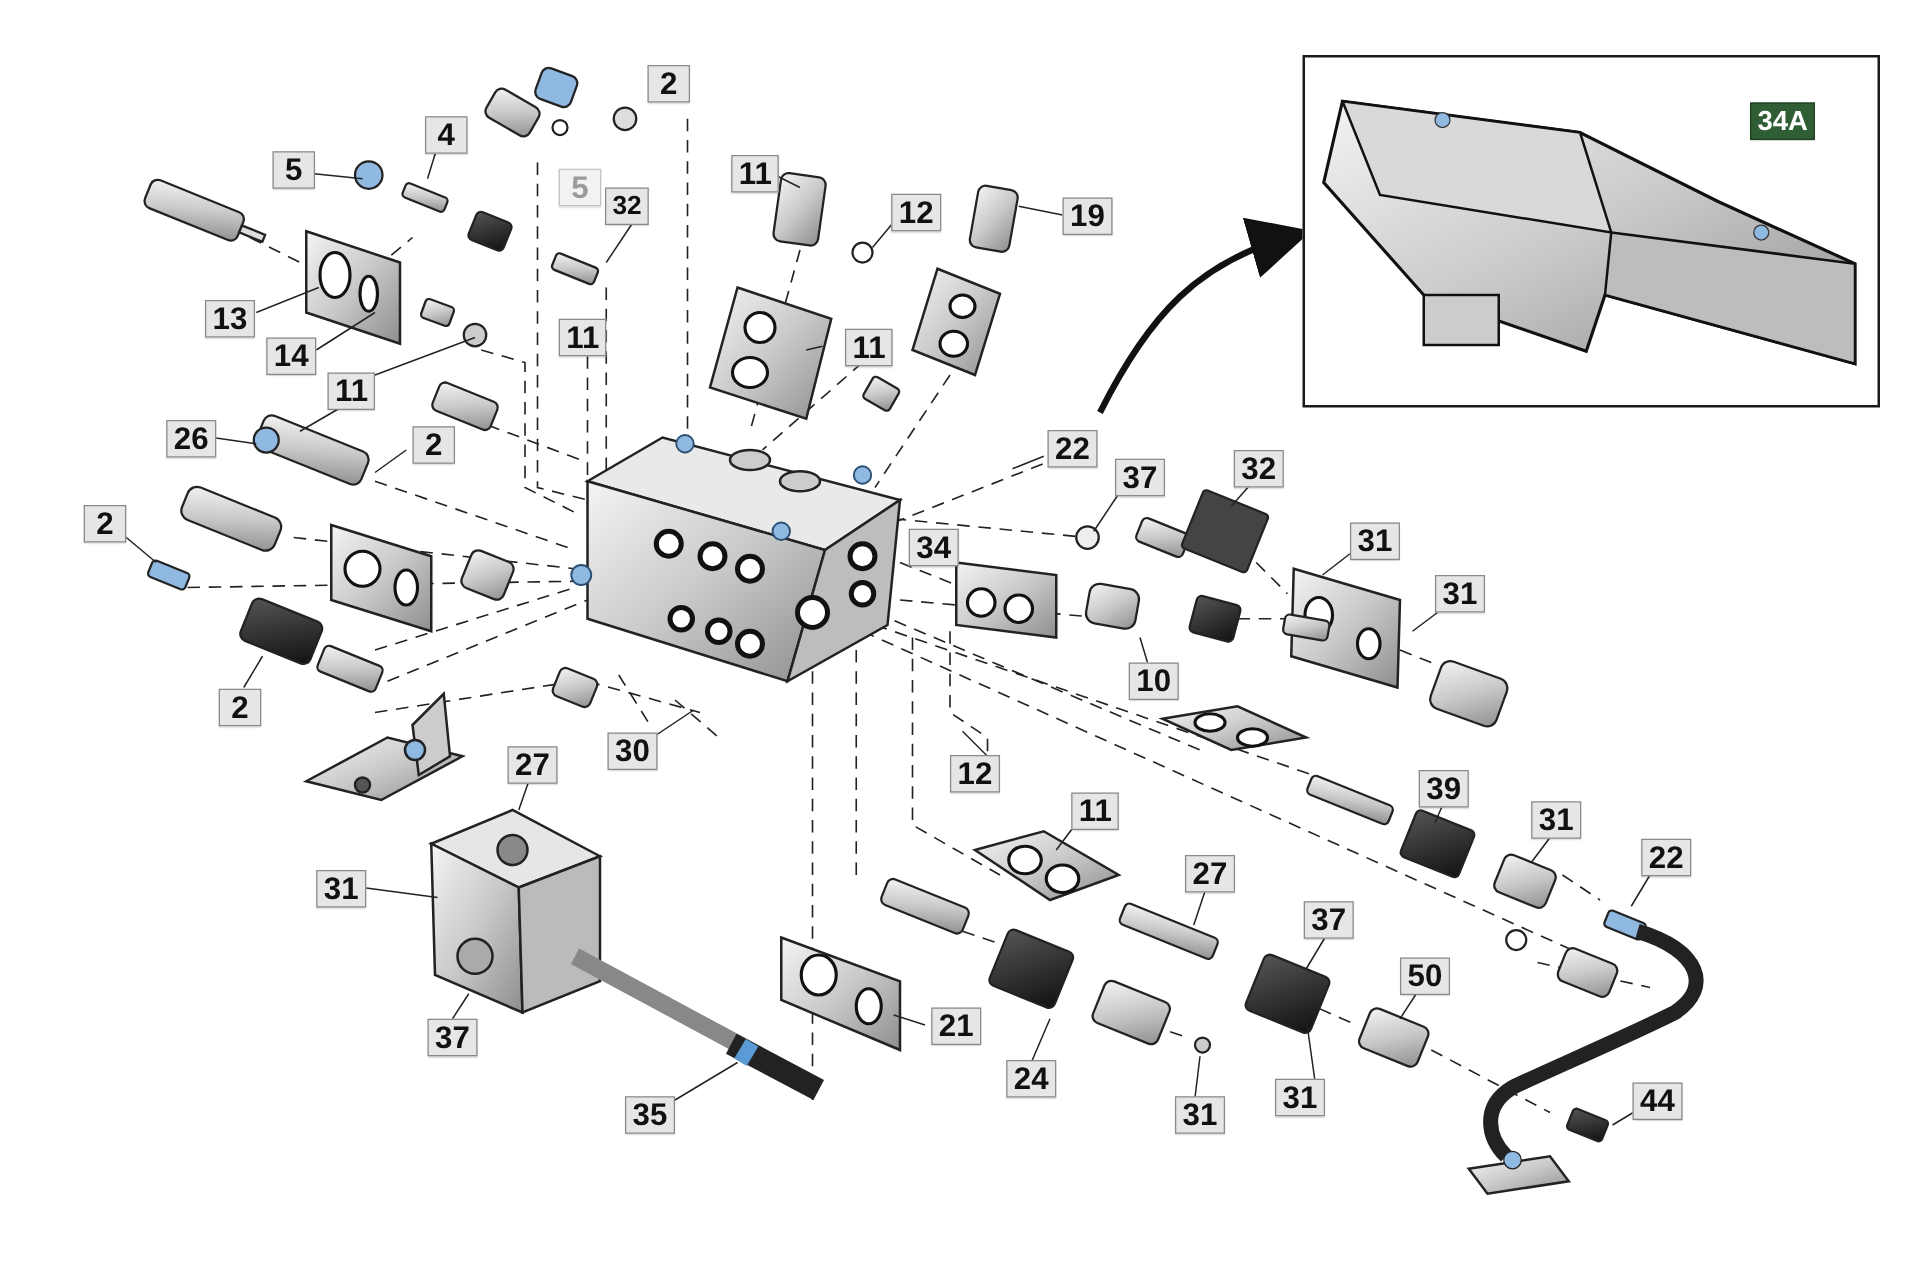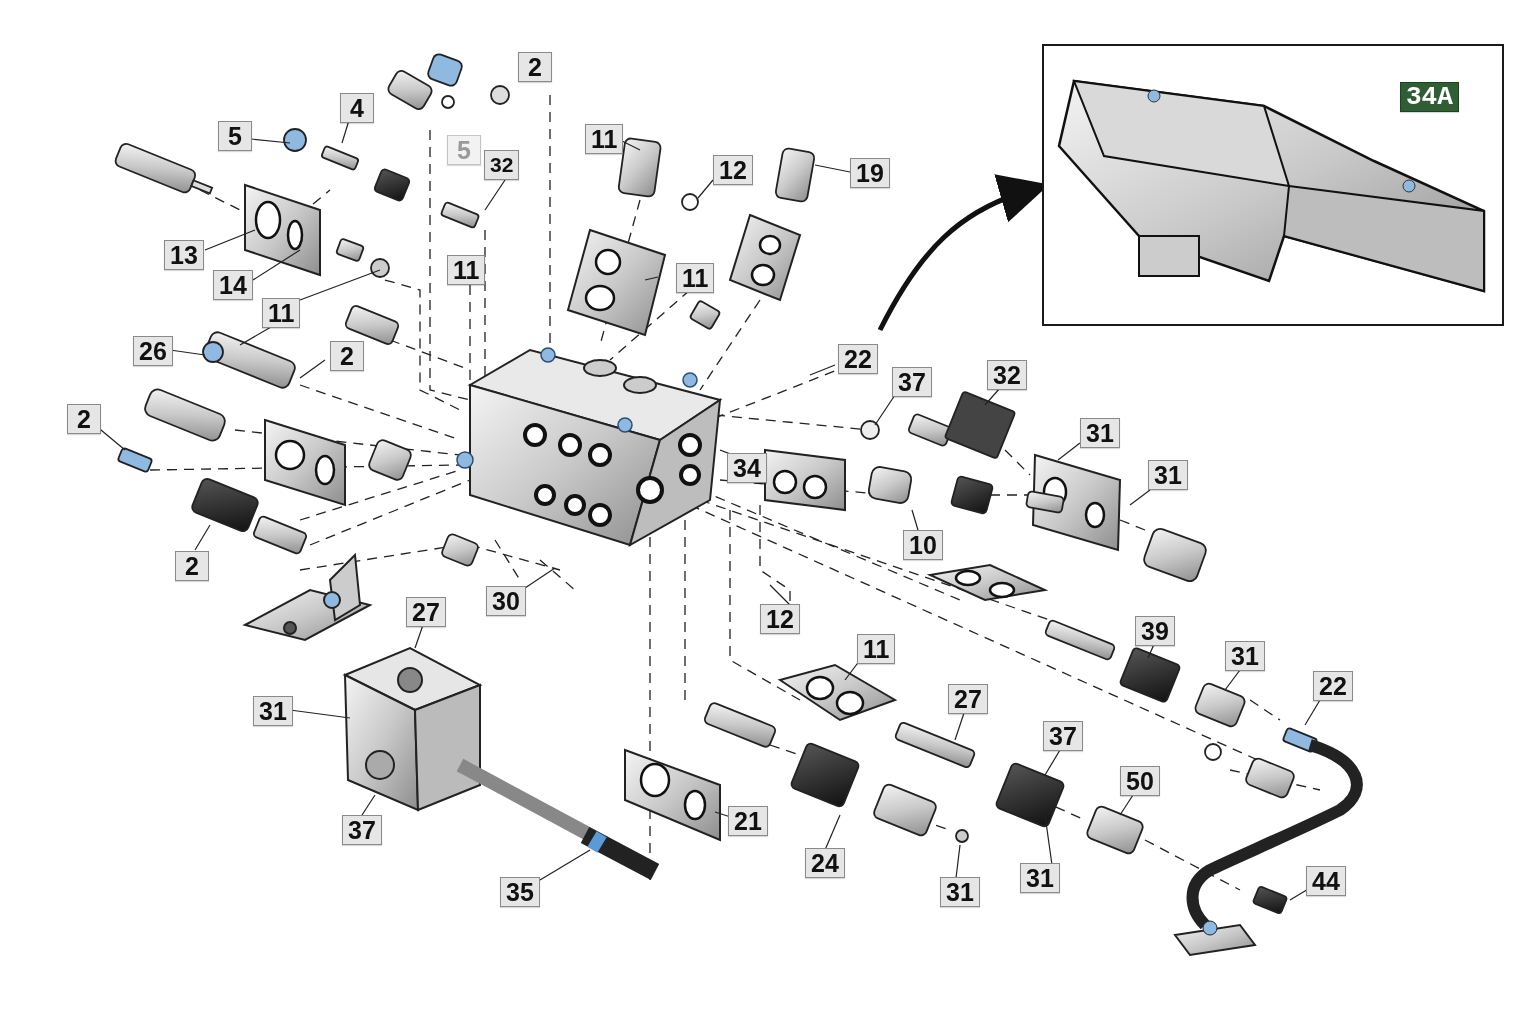--- a/index.html
+++ b/index.html
@@ -1,20 +1,20 @@
 <!DOCTYPE html>
 <html><head>
 <meta charset="utf-8">
 <style>
   html, body { margin:0; padding:0; background:#ffffff; }
   body { width:1536px; height:1024px; position:relative; overflow:hidden; font-family:"Liberation Sans", sans-serif; }
   #stage { position:absolute; left:0; top:0; width:1536px; height:1024px; }
   .callout { position:absolute; background:#e6e6e6; border:1.5px solid #8a8a8a; color:#111; font-weight:bold; font-size:25px; line-height:28px; padding:0 5px; text-align:center; min-width:22px; box-shadow:0 1px 1px rgba(0,0,0,0.15); }
   .callout.ghost { color:#9a9a9a; background:#f2f2f2; border-color:#c4c4c4; }
-  .callout.green { background:#2f5e34; color:#ffffff; border-color:#1f4222; font-size:26px;font-family:Liberation Mono, monospace; }
+  .callout.green { background:#2f5e34; color:#ffffff; border-color:#1f4222; font-size:22px; }
   .inset { position:absolute; left:1042px; top:44px; width:458px; height:278px; border:2.5px solid #1a1a1a; background:#fff; }
 </style>
 </head>
 <body>
 
 <div id="stage">
   <svg width="1536" height="1024" style="position:absolute;left:0;top:0">
     <defs>
       <linearGradient id="metal" x1="0" y1="0" x2="1" y2="1">
         <stop offset="0" stop-color="#f4f4f4"></stop>
@@ -347,29 +347,29 @@
   <div class="callout" style="left:175px;top:551px">2</div>
   <div class="callout" style="left:585px;top:124px">11</div>
   <div class="callout" style="left:713px;top:155px">12</div>
   <div class="callout" style="left:676px;top:263px">11</div>
   <div class="callout" style="left:850px;top:158px">19</div>
   <div class="callout" style="left:838px;top:344px">22</div>
   <div class="callout" style="left:892px;top:367px">37</div>
   <div class="callout" style="left:987px;top:360px">32</div>
   <div class="callout" style="left:1080px;top:418px">31</div>
   <div class="callout" style="left:1148px;top:460px">31</div>
-  <div class="callout" style="left:727px;top:453px">34</div>
+  <div class="callout" style="left:727px;top:423px">34</div>
   <div class="callout" style="left:903px;top:530px">10</div>
   <div class="callout" style="left:486px;top:586px">30</div>
   <div class="callout" style="left:760px;top:604px">12</div>
   <div class="callout" style="left:406px;top:597px">27</div>
   <div class="callout" style="left:253px;top:696px">31</div>
   <div class="callout" style="left:342px;top:815px">37</div>
   <div class="callout" style="left:500px;top:877px">35</div>
-  <div class="callout" style="left:728px;top:806px">21</div>
+  <div class="callout" style="left:745px;top:806px">21</div>
   <div class="callout" style="left:857px;top:634px">11</div>
   <div class="callout" style="left:805px;top:848px">24</div>
   <div class="callout" style="left:940px;top:877px">31</div>
   <div class="callout" style="left:948px;top:684px">27</div>
   <div class="callout" style="left:1043px;top:721px">37</div>
   <div class="callout" style="left:1020px;top:863px">31</div>
   <div class="callout" style="left:1120px;top:766px">50</div>
   <div class="callout" style="left:1135px;top:616px">39</div>
   <div class="callout" style="left:1225px;top:641px">31</div>
   <div class="callout" style="left:1313px;top:671px">22</div>

